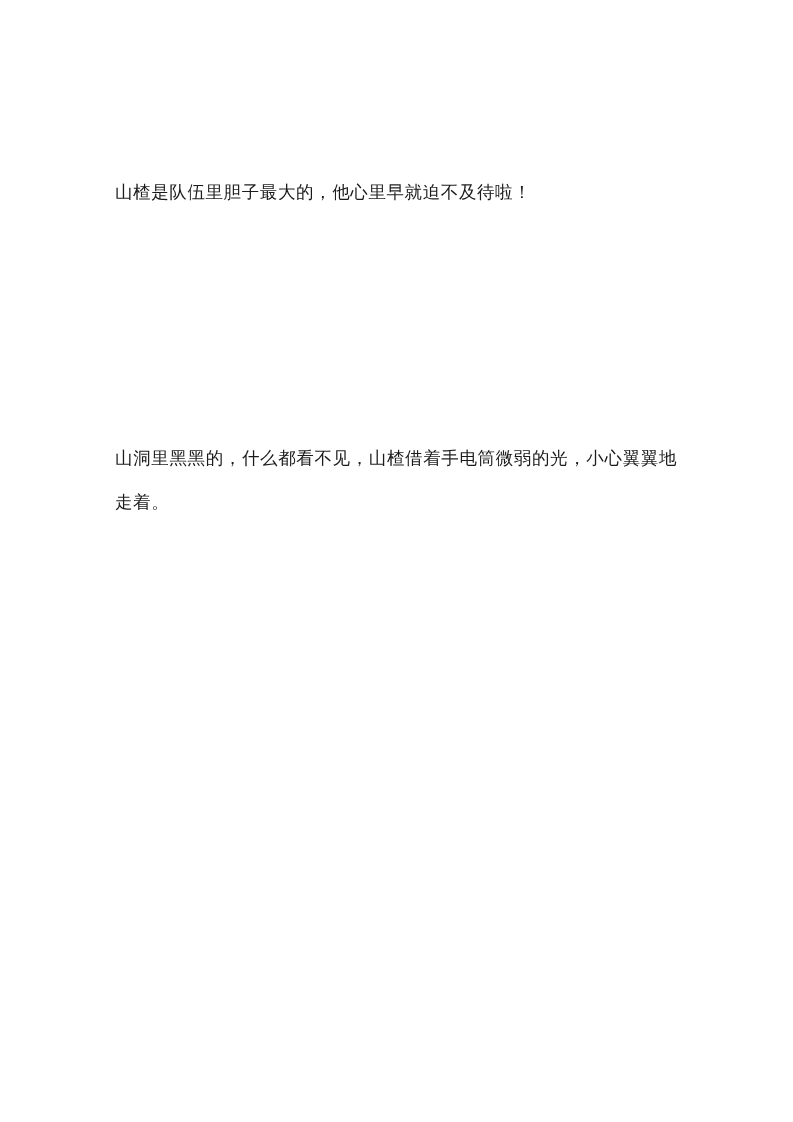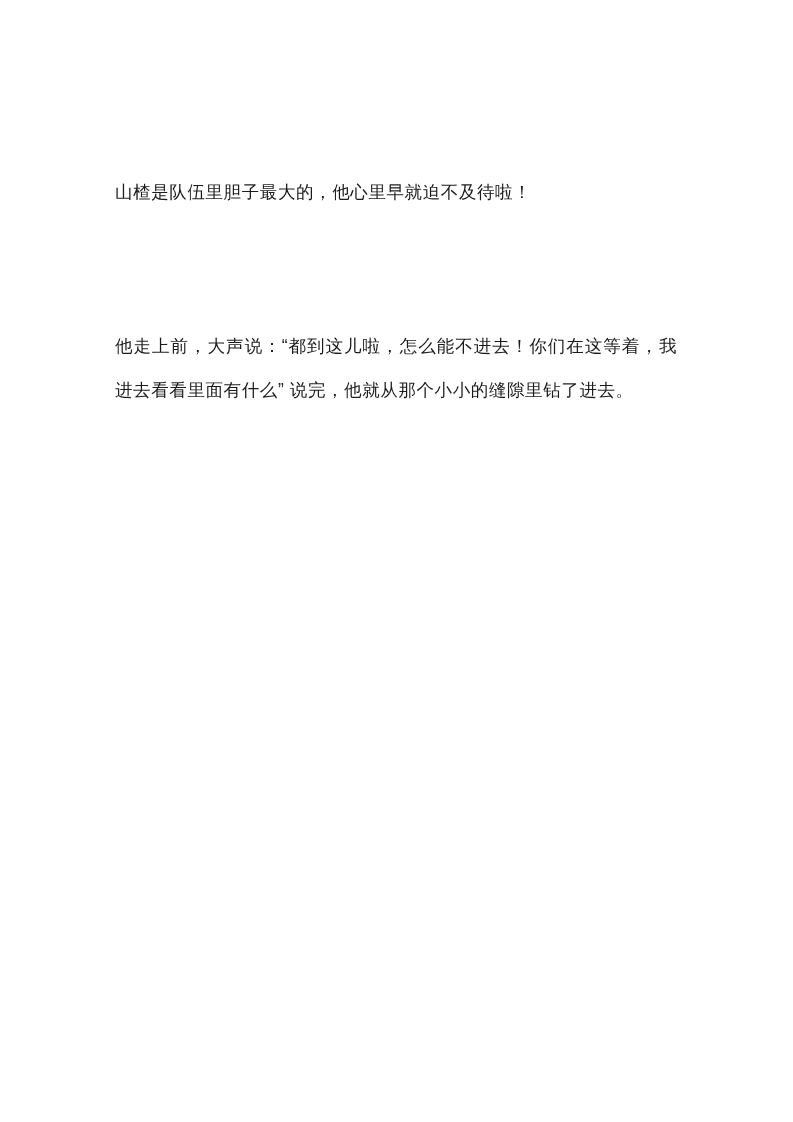--- a/index.html
+++ b/index.html
@@ -44,22 +44,22 @@
 </head>
 <body>
 
 <div class="page">
   <div class="doc-body">
 
     <p class="para">山楂是队伍里胆子最大的，他心里早就迫不及待啦！</p>
 
     <div class="spacer-sm"></div>
 
-    <p class="para">他走上前，大声说：“都到这儿啦，怎么能不进去！你们在这等着，我进去看看里面有什么” 说完，他就从那个小小的缝隙里钻了进去。</p>
 
     <div class="spacer-md"></div>
 
+    <p class="para">山洞里黑黑的，什么都看不见，山楂借着手电筒微弱的光，小心翼翼地走着。</p>
 
     <div class="spacer-lg"></div>
 
 
   </div>
 </div>
 
 </body></html>

